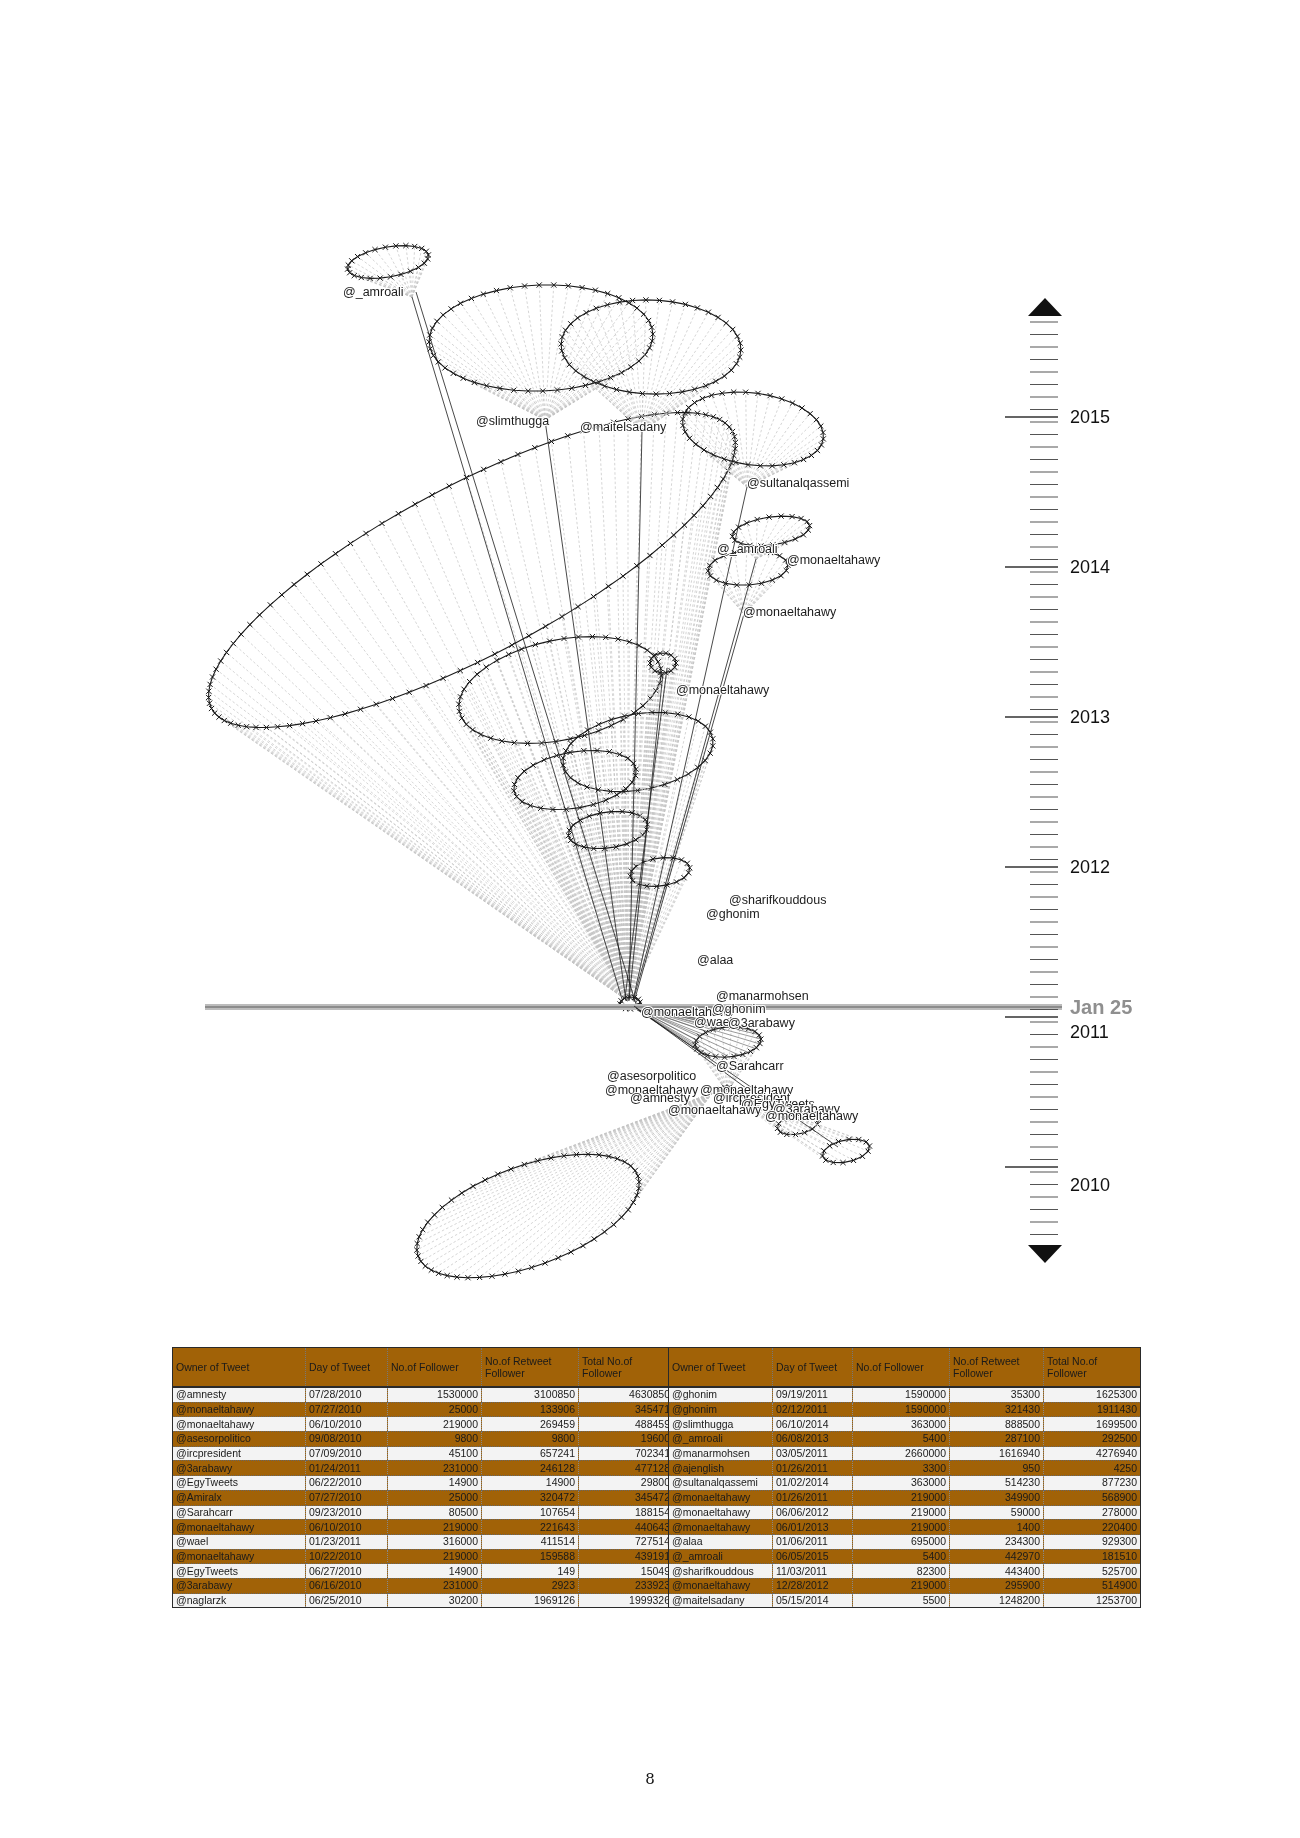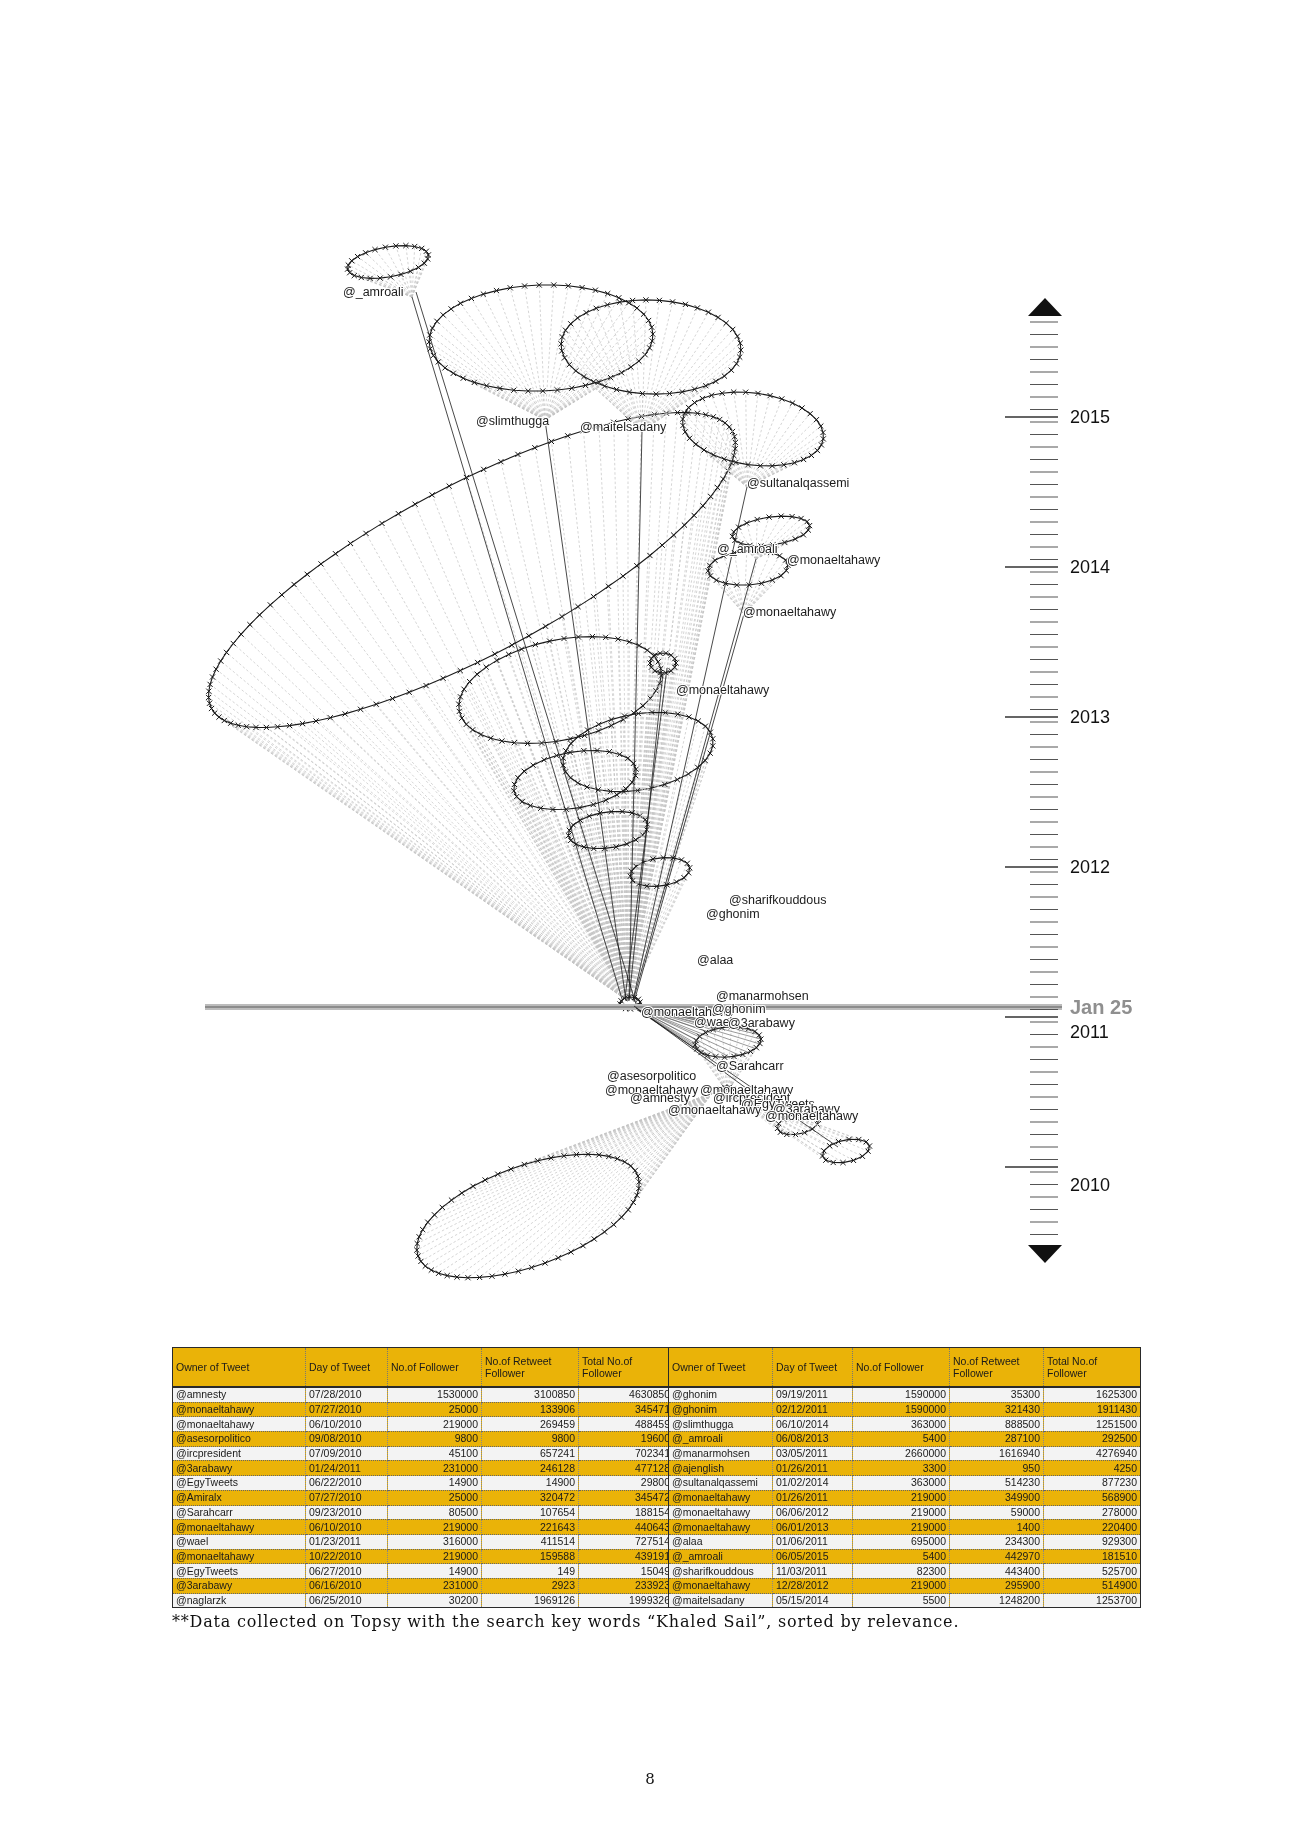--- a/index.html
+++ b/index.html
@@ -10,21 +10,21 @@
   .figure{position:absolute;left:0;top:0;}
   svg text.handle{
     font-family:"Liberation Sans",sans-serif;font-size:12.5px;fill:#1c1c1c;
     paint-order:stroke;stroke:#ffffff;stroke-width:2.2px;stroke-linejoin:round;
   }
   svg text.yearlbl{font-family:"Liberation Sans",sans-serif;font-size:18px;fill:#111;}
   svg text.jan25lbl{font-family:"Liberation Sans",sans-serif;font-size:20px;font-weight:bold;fill:#8f8f8f;}
   table.datatable{
     position:absolute;border-collapse:collapse;table-layout:fixed;
     font-family:"Liberation Sans",sans-serif;font-size:10.5px;color:#1a1a1a;
-    border:1.6px solid #2a2a2a;background:#eab308;
+    border:1.6px solid #2a2a2a;background:#a16207;
   }
   table.datatable th{
     font-weight:normal;text-align:left;vertical-align:middle;
     padding:2px 3px;border-right:1px dotted #777;border-bottom:2px solid #2a2a2a;
     height:34px;line-height:1.15;
   }
   table.datatable td{
     padding:0 3px;border-right:1px dotted #888;border-bottom:1px dotted #666;
     height:13.7px;line-height:1.05;white-space:nowrap;overflow:hidden;
   }
@@ -336,21 +336,21 @@
           <td>02/12/2011</td>
           <td class="num">1590000</td>
           <td class="num">321430</td>
           <td class="num">1911430</td>
         </tr>
         <tr>
           <td>@slimthugga</td>
           <td>06/10/2014</td>
           <td class="num">363000</td>
           <td class="num">888500</td>
-          <td class="num">1251500</td>
+          <td class="num">1699500</td>
         </tr>
         <tr>
           <td>@_amroali</td>
           <td>06/08/2013</td>
           <td class="num">5400</td>
           <td class="num">287100</td>
           <td class="num">292500</td>
         </tr>
         <tr>
           <td>@manarmohsen</td>
@@ -425,17 +425,16 @@
         <tr>
           <td>@maitelsadany</td>
           <td>05/15/2014</td>
           <td class="num">5500</td>
           <td class="num">1248200</td>
           <td class="num">1253700</td>
         </tr>
       </tbody>
     </table>
 
-  <div class="footnote">**Data collected on Topsy with the search key words “Khaled Sail”, sorted by relevance.</div>
 
   <div class="pagenum">8</div>
 
 </div>
 
 </body></html>

